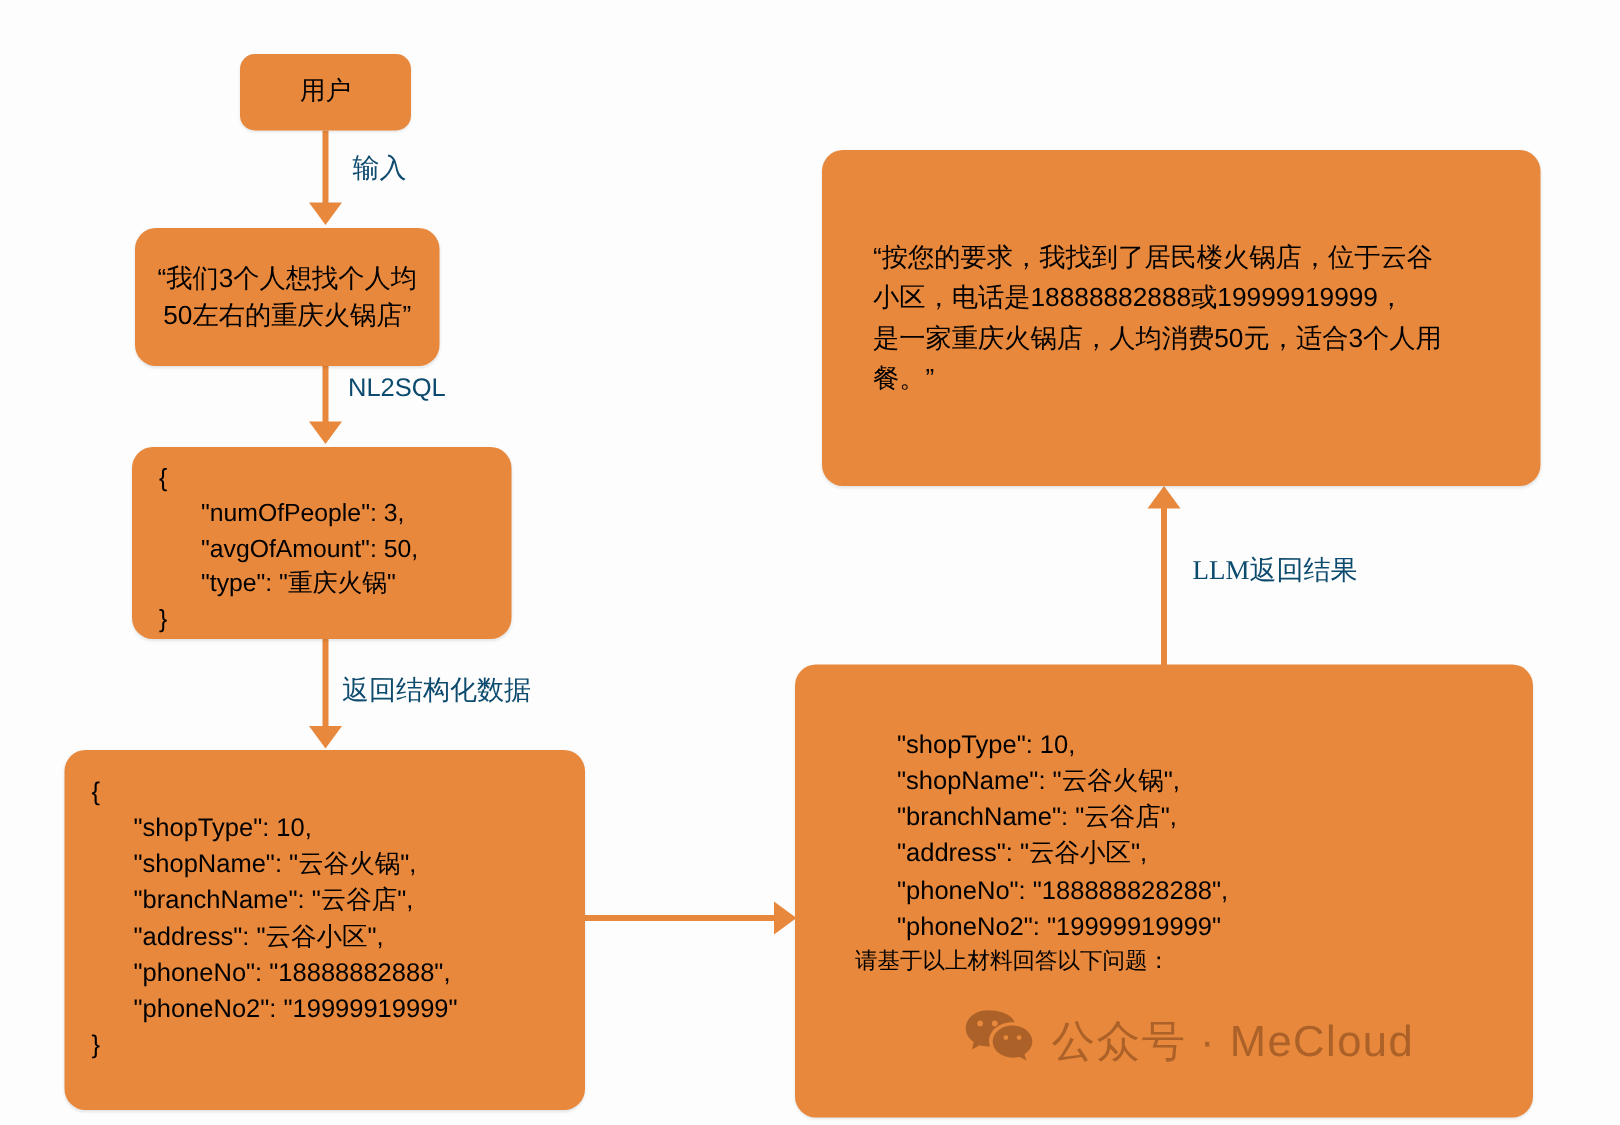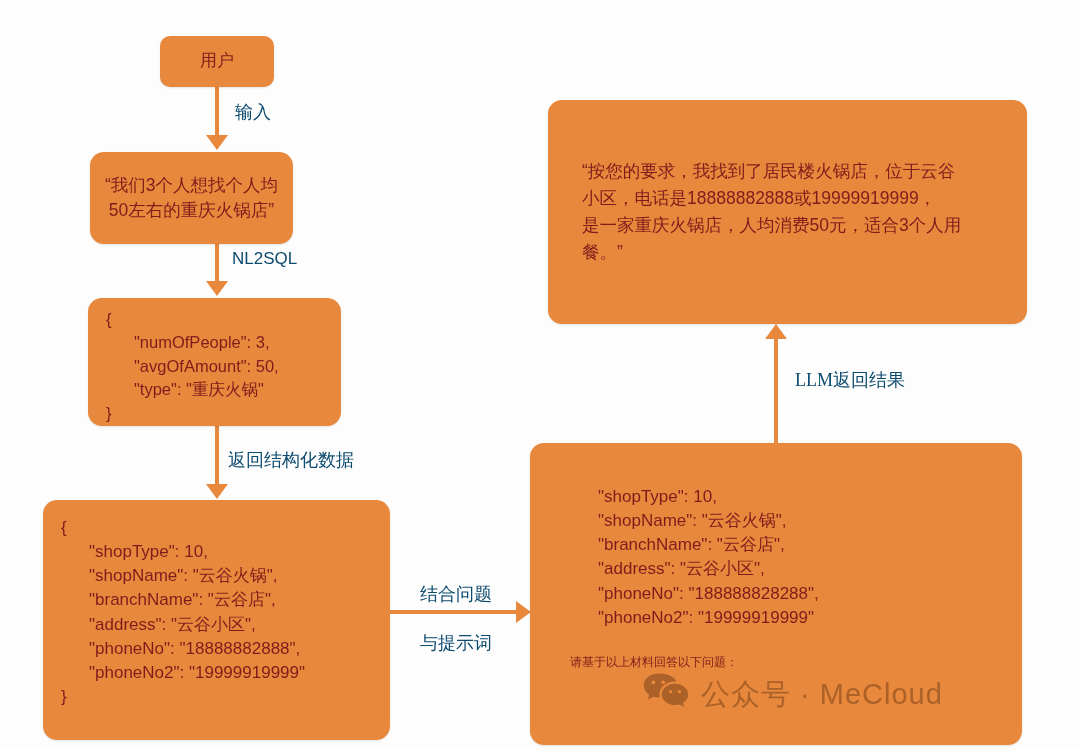--- a/index.html
+++ b/index.html
@@ -16,21 +16,21 @@
     width: 1080px;
     height: 750px;
     background: #fdfdfd;
     overflow: hidden;
   }
   .node {
     position: absolute;
     box-sizing: border-box;
     background: #e8883c;
     border-radius: 14px;
-    color: #7f1d1d;
+    color: #000000;
     display: flex;
     flex-direction: column;
     justify-content: center;
     box-shadow: 0 1px 2px rgba(0,0,0,0.10);
   }
   .node.center {
     align-items: center;
     text-align: center;
   }
   .node-line {
@@ -63,21 +63,21 @@
     font-size: 17px;
     padding: 16px 0 16px 18px;
     justify-content: flex-start;
   }
   #node-prompt {
     left: 530px; top: 443px; width: 492px; height: 302px;
     font-size: 17px;
     padding: 42px 0 0 40px;
     justify-content: flex-start;
   }
-  #node-prompt .tight { font-size: 12px; margin-top: 24px; }
+  #node-prompt .tight { font-size: 15px; }
   #node-answer {
     left: 548px; top: 100px; width: 479px; height: 224px;
     font-size: 17.5px;
     padding: 0 24px 0 34px;
   }
 
   .indent-1 { padding-left: 28px; }
 
   
   .conn {
@@ -150,24 +150,20 @@
   <div class="conn conn-v" style="left:215px; top:244px; height:40px;"></div>
   <div class="arrow-down" style="left:206px; top:281px;"></div>
   <div class="edge-label latin" style="left:232px; top:248px;">NL2SQL</div>
 
   <div class="conn conn-v" style="left:215px; top:426px; height:60px;"></div>
   <div class="arrow-down" style="left:206px; top:484px;"></div>
   <div class="edge-label" style="left:228px; top:448px;">返回结构化数据</div>
 
   <div class="conn conn-h" style="left:390px; top:610px; width:128px;"></div>
   <div class="arrow-right" style="left:516px; top:601px;"></div>
-  <div class="edge-label" style="left:402px; top:558px;">
-    <span>结合问题</span><br>
-    <span>与提示词</span>
-  </div>
 
   <div class="conn conn-v" style="left:774px; top:338px; height:106px;"></div>
   <div class="arrow-up" style="left:765px; top:324px;"></div>
   <div class="edge-label" style="left:795px; top:368px;">LLM返回结果</div>
 
   <div class="node center" id="node-user">
     <div class="node-line">用户</div>
   </div>
 
   <div class="node center" id="node-question">

